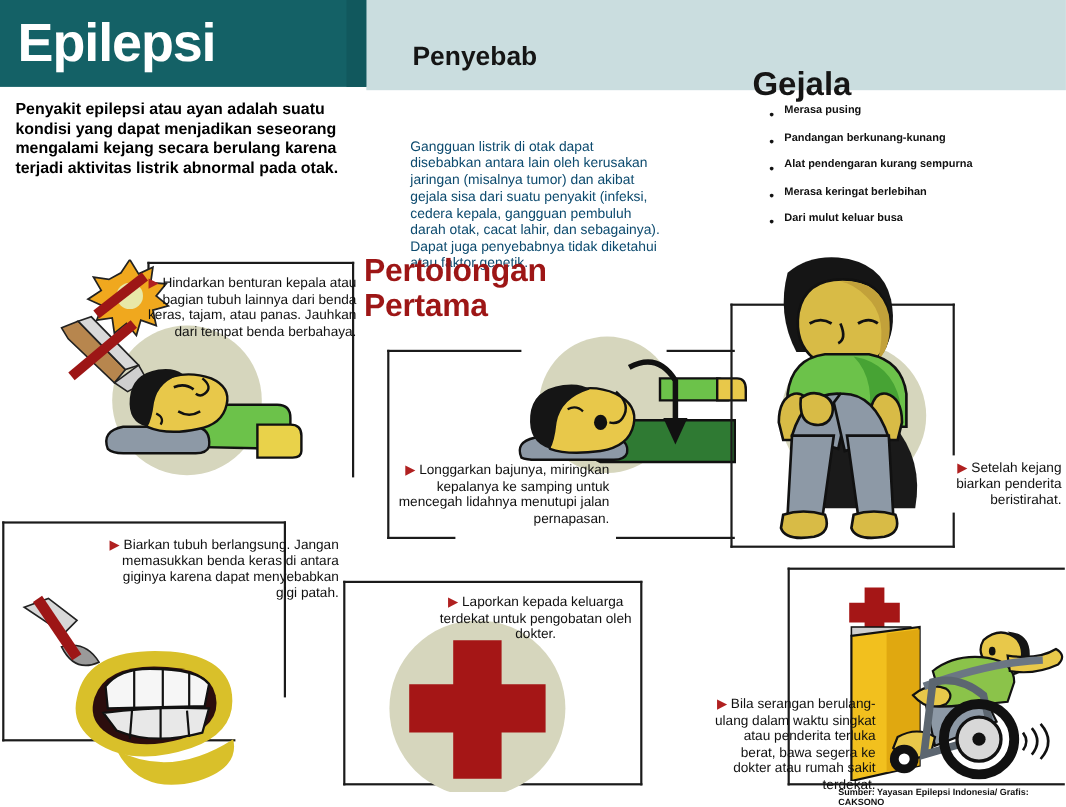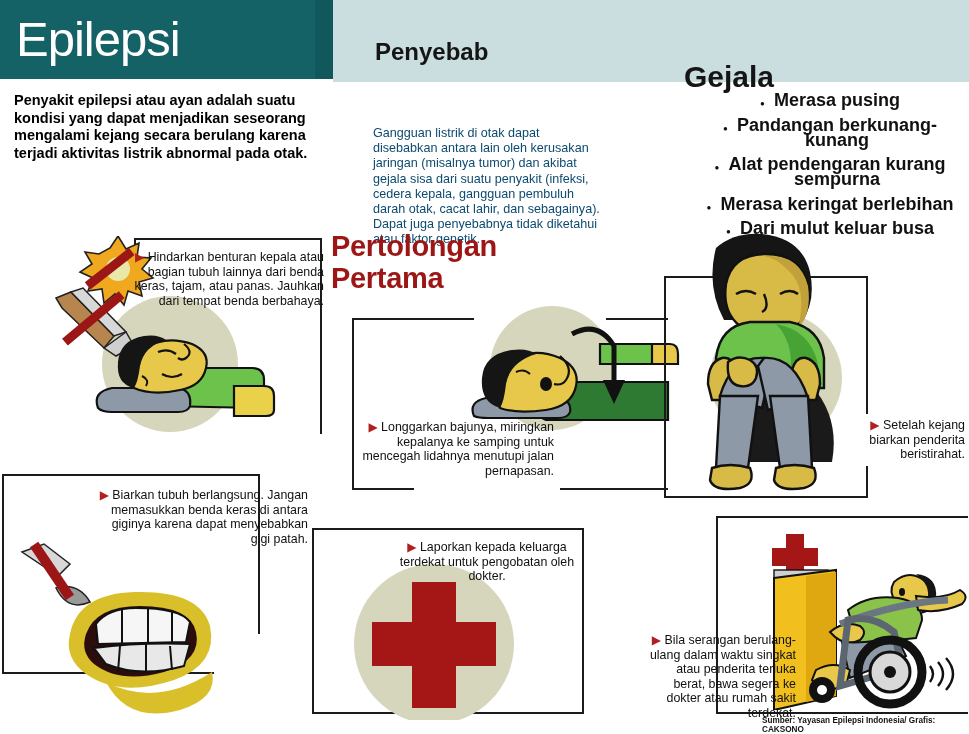--- a/index.html
+++ b/index.html
@@ -4,31 +4,31 @@
 <style>
   html,body{margin:0;padding:0;background:#fff;}
   body{width:969px;height:734px;position:relative;overflow:hidden;
        font-family:"Liberation Sans",sans-serif;color:#000;}
   .canvas{position:absolute;inset:0;width:969px;height:734px;background:#ffffff;}
 
   
   .hdr-teal{position:absolute;left:0;top:0;width:333px;height:79px;background:#146166;}
   .hdr-teal2{position:absolute;left:315px;top:0;width:18px;height:79px;background:#11585d;}
   .hdr-blue{position:absolute;left:333px;top:0;width:636px;height:82px;background:#cadddf;}
-  .hdr-title{position:absolute;left:16px;top:9px;font-size:49px;font-weight:normal;
+  .hdr-title{position:absolute;left:16px;top:9px;font-size:49px;font-weight:bold;
              color:#ffffff;letter-spacing:-1px;line-height:60px;}
   .hdr-sub1{position:absolute;left:375px;top:38px;font-size:24px;font-weight:bold;color:#151515;}
   .hdr-sub2{position:absolute;left:684px;top:43px;font-size:30px;font-weight:bold;color:#151515;margin-top:17px;}
 
   .intro{position:absolute;left:14px;top:92px;width:300px;font-size:14.5px;
          font-weight:bold;line-height:17.5px;color:#000;}
   .cause{position:absolute;left:373px;top:93px;width:232px;font-size:12.6px;
          font-weight:normal;line-height:15.2px;color:#0c4a6e;margin-top:33px;}
   .sym{position:absolute;left:699px;top:93px;width:262px;}
-  .sym li{font-size:18px;font-weight:bold;line-height:15px;margin-bottom:9.5px;color:#111;text-align:center;}
+  .sym li{font-size:10px;font-weight:bold;line-height:15px;margin-bottom:9.5px;color:#111;}
   .sym ul{margin:0;padding-left:14px;list-style:none;}
   .sym li::before{content:"\25CF";font-size:8px;position:absolute;margin-left:-14px;margin-top:3px;}
 
   
   .fa-title{position:absolute;left:331px;top:230px;font-size:29px;font-weight:bold;
             color:#9d1616;line-height:32px;letter-spacing:-.3px;}
 
   
   .tip{position:absolute;font-size:12.4px;font-weight:normal;line-height:14.6px;color:#111;}
   .arw{color:#b02020;font-size:12px;}

